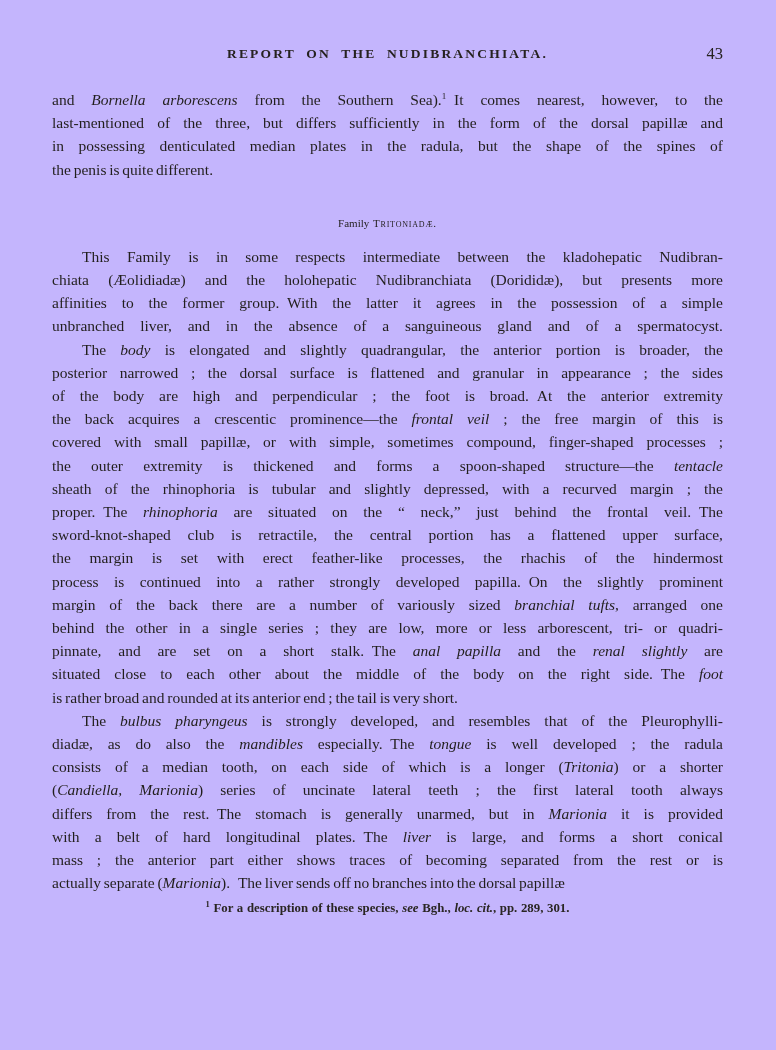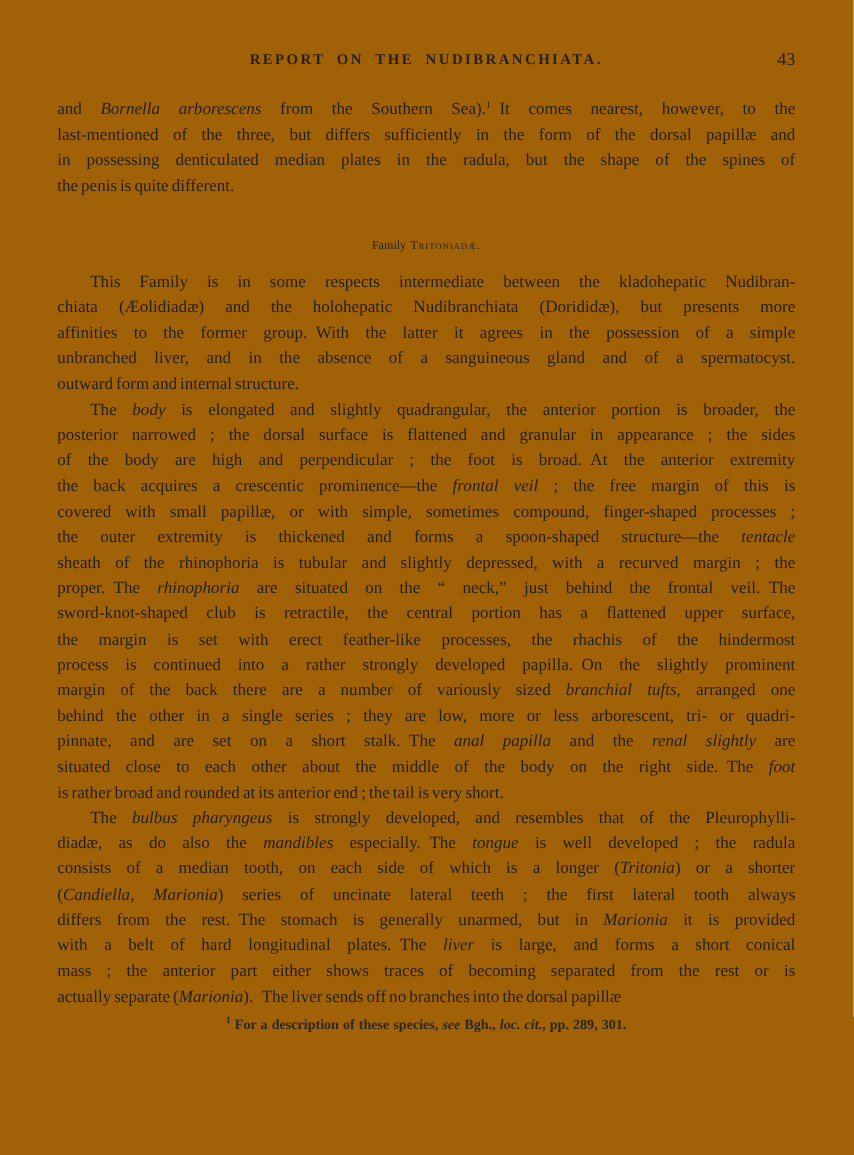--- a/index.html
+++ b/index.html
@@ -82,41 +82,40 @@
     line-height: 18px;
     font-weight: bold;
     color: #2a2623;
     word-spacing: 0.5px;
   }
   .footnote sup { font-size: 8.5px; }
 </style>
 </head>
 <body>
 
-<div class="page" style="background: #a16207; color: rgb(34, 31, 29);">
+<div class="page" style="background: #c4b5fd; color: rgb(34, 31, 29);">
   <header class="running-head">
     <div class="rh-title">REPORT ON THE NUDIBRANCHIATA.</div>
     <div class="rh-page-number">43</div>
   </header>
 
   <main class="text-column">
 
     <div class="para">
         <div class="line"><span>and </span><span class="it">Bornella arborescens</span><span> from the Southern Sea).</span><sup>1</sup><span> It comes nearest, however, to the</span></div>
         <div class="line"><span>last-mentioned of the three, but differs sufficiently in the form of the dorsal papillæ and</span></div>
         <div class="line"><span>in possessing denticulated median plates in the radula, but the shape of the spines of</span></div>
         <div class="line last"><span>the penis is quite different.</span></div>
       </div>
       <div class="heading"><span>Family </span><span class="sc">Tritoniadæ.</span></div>
       <div class="para">
         <div class="line indent"><span>This Family is in some respects intermediate between the kladohepatic Nudibran-</span></div>
         <div class="line"><span>chiata (Æolidiadæ) and the holohepatic Nudibranchiata (Dorididæ), but presents more</span></div>
         <div class="line"><span>affinities to the former group. With the latter it agrees in the possession of a simple</span></div>
         <div class="line"><span>unbranched liver, and in the absence of a sanguineous gland and of a spermatocyst.</span></div>
-        <div class="line last"><span>outward form and internal structure.</span></div>
       </div>
       <div class="para">
         <div class="line indent"><span>The </span><span class="it">body</span><span> is elongated and slightly quadrangular, the anterior portion is broader, the</span></div>
         <div class="line"><span>posterior narrowed ; the dorsal surface is flattened and granular in appearance ; the sides</span></div>
         <div class="line"><span>of the body are high and perpendicular ; the foot is broad. At the anterior extremity</span></div>
         <div class="line"><span>the back acquires a crescentic prominence—the </span><span class="it">frontal veil</span><span> ; the free margin of this is</span></div>
         <div class="line"><span>covered with small papillæ, or with simple, sometimes compound, finger-shaped processes ;</span></div>
         <div class="line"><span>the outer extremity is thickened and forms a spoon-shaped structure—the </span><span class="it">tentacle</span></div>
         <div class="line"><span>sheath of the rhinophoria is tubular and slightly depressed, with a recurved margin ; the</span></div>
         <div class="line"><span>proper. The </span><span class="it">rhinophoria</span><span> are situated on the “ neck,” just behind the frontal veil. The</span></div>

